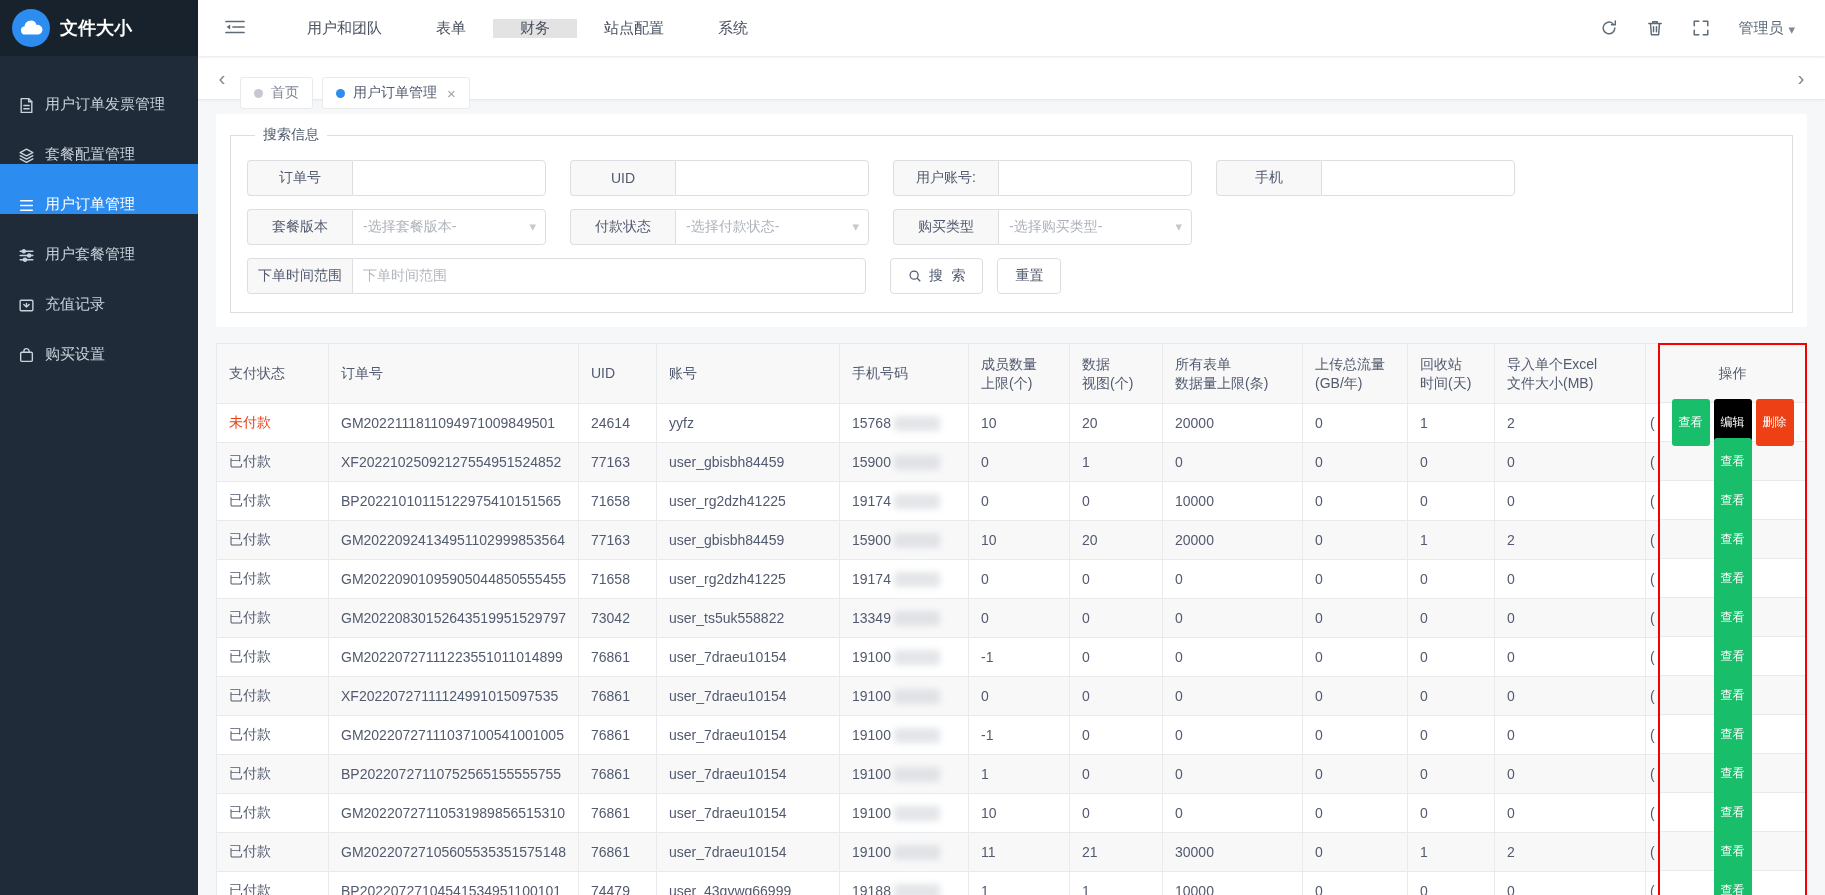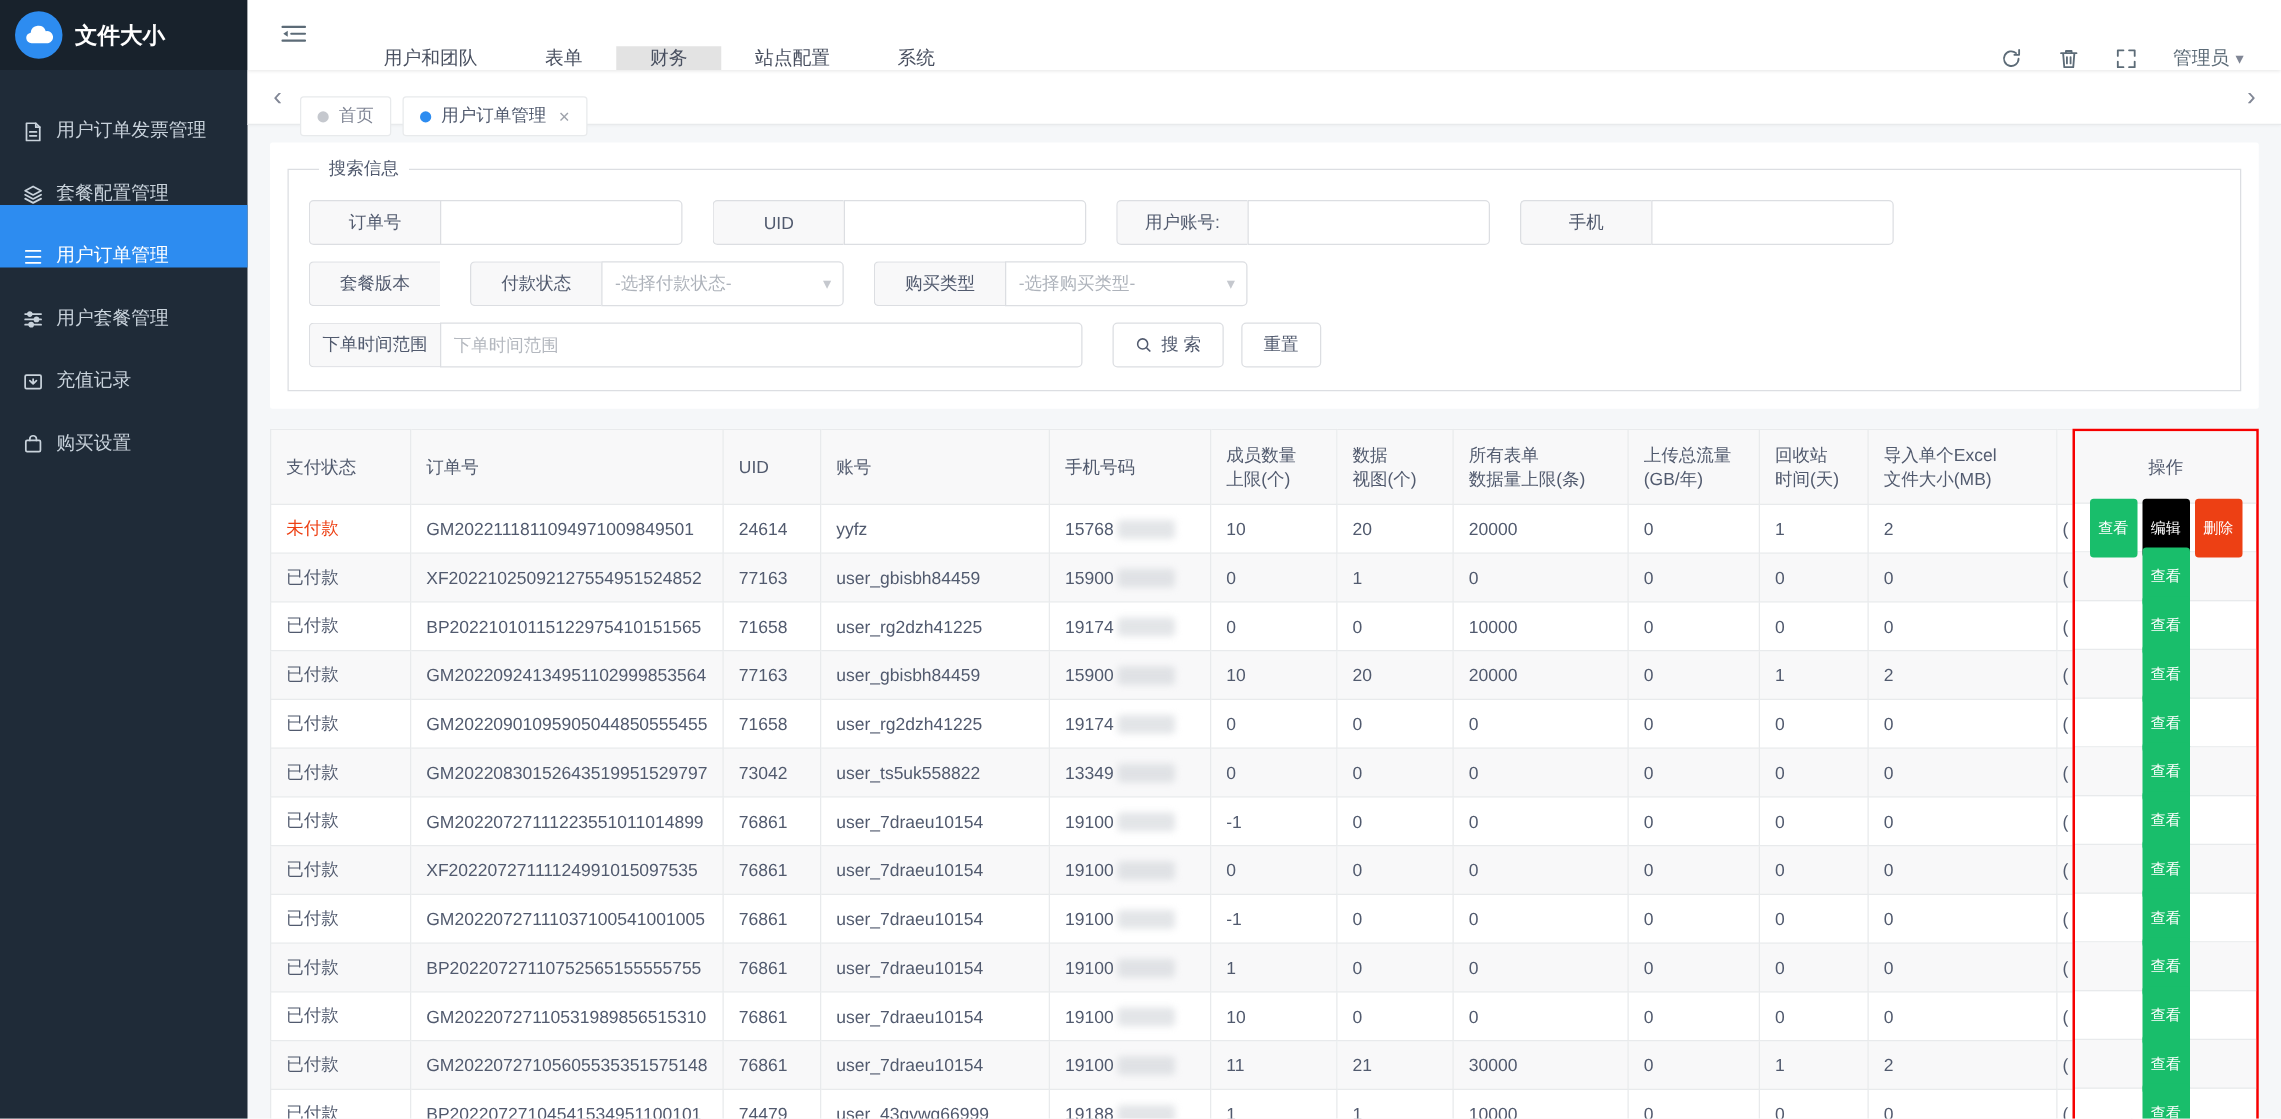--- a/index.html
+++ b/index.html
@@ -14,21 +14,21 @@
   .logo svg { width: 24px; height: 16px; }
   .brand-name { color: #fff; font-size: 18px; font-weight: bold; white-space: nowrap; }
   .menu { padding-top: 8px; }
   .menu-item { display: flex; align-items: flex-end; gap: 10px; height: 50px; padding: 0 18px; color: #c9d3dc; font-size: 15px; cursor: pointer; white-space: nowrap; }
   .menu-item .mi-icon { width: 17px; height: 17px; display: inline-flex; flex: none; }
   .menu-item .mi-icon svg { width: 17px; height: 17px; }
   .menu-item.active { background: #2d8cf0; color: #fff; }
 
   
   .main { flex: 1; min-width: 0; display: flex; flex-direction: column; }
-  .topbar { height: 56px; background: #fff; display: flex; align-items: flex-end; box-shadow: 0 1px 3px rgba(0,0,0,.1); position: relative; z-index: 5; }
+  .topbar { height: 56px; background: #fff; display: flex; align-items: center; box-shadow: 0 1px 3px rgba(0,0,0,.1); position: relative; z-index: 5; }
   .collapse { align-self: center; margin-left: 26px; width: 22px; height: 18px; color: #5c6b77; display: inline-flex; cursor: pointer; }
   .collapse svg { width: 22px; height: 16px; }
   .topnav { display: flex; align-items: stretch; margin-left: 34px; }
   .nav-item { display: flex; align-items: center; padding: 0 27px; font-size: 15px; color: #495060; cursor: pointer; white-space: nowrap; }
   .nav-item.active { background: #e3e3e3; }
   .topbar-right { margin-left: auto; display: flex; align-items: center; gap: 28px; padding-right: 30px; color: #5c6b77; }
   .tb-icon { width: 18px; height: 18px; display: inline-flex; cursor: pointer; }
   .tb-icon svg { width: 18px; height: 18px; }
   .admin { display: flex; align-items: center; gap: 5px; font-size: 15px; cursor: pointer; }
   .caret::after { content: "▾"; font-size: 13px; color: #808695; }
@@ -47,21 +47,21 @@
   .tab-close { color: #9ea2ab; font-size: 15px; margin-left: 2px; }
   .tab-close::before { content: "×"; }
 
   
   .content { flex: 1; padding: 14px 18px; overflow: hidden; }
   .card { background: #fff; border-radius: 2px; }
   .search-card { padding: 12px 14px 14px; }
   fieldset { border: 1px solid #dcdee2; padding: 16px 16px 16px; }
   legend { font-size: 14px; color: #515a6e; padding: 0 8px; margin-left: 8px; }
   .form-row { display: flex; align-items: center; gap: 24px; margin-bottom: 13px; }
-  .form-row:last-child { margin-bottom: 2px; }
+  .form-row:last-child { margin-bottom: 2px; font-family: Liberation Mono, monospace; }
   .igroup { display: flex; height: 36px; flex: none; }
   .ilabel { width: 105px; border: 1px solid #dcdee2; border-right: none; border-radius: 4px 0 0 4px; background: #f8f8f9; display: flex; align-items: center; justify-content: center; font-size: 14px; color: #515a6e; white-space: nowrap; }
   .iinput { width: 194px; border: 1px solid #dcdee2; border-radius: 0 4px 4px 0; background: #fff; font-size: 14px; padding: 0 10px; outline: none; color: #515a6e; font-family: inherit; }
   .iinput.wide { width: 514px; }
   .iinput::placeholder { color: #b4b8bf; }
   .select { width: 194px; border: 1px solid #dcdee2; border-radius: 0 4px 4px 0; background: #fff; display: flex; align-items: center; padding: 0 26px 0 10px; font-size: 14px; color: #aeb3bb; position: relative; cursor: pointer; white-space: nowrap; }
   .select .sel-caret { position: absolute; right: 9px; top: 50%; transform: translateY(-54%); }
   .select .sel-caret::after { content: "▾"; color: #c5c8ce; font-size: 13px; }
   .btn { height: 36px; padding: 16px 17px; border: 1px solid #dcdee2; background: #fff; border-radius: 4px; font-size: 14px; color: #515a6e; display: inline-flex; align-items: center; gap: 7px; cursor: pointer; font-family: inherit; }
   .btn svg { width: 14px; height: 14px; }
@@ -240,20 +240,24 @@
             </div>
             <div class="igroup">
               <span class="ilabel">手机</span>
               <input class="iinput" style="">
             </div>
           </div>
 
           <div class="form-row">
             <div class="igroup">
               <span class="ilabel">套餐版本</span>
+              <span class="select">
+                <span>-选择套餐版本-</span>
+                <span class="sel-caret"></span>
+              </span>
             </div>
             <div class="igroup">
               <span class="ilabel">付款状态</span>
               <span class="select">
                 <span>-选择付款状态-</span>
                 <span class="sel-caret"></span>
               </span>
             </div>
             <div class="igroup">
               <span class="ilabel">购买类型</span>

